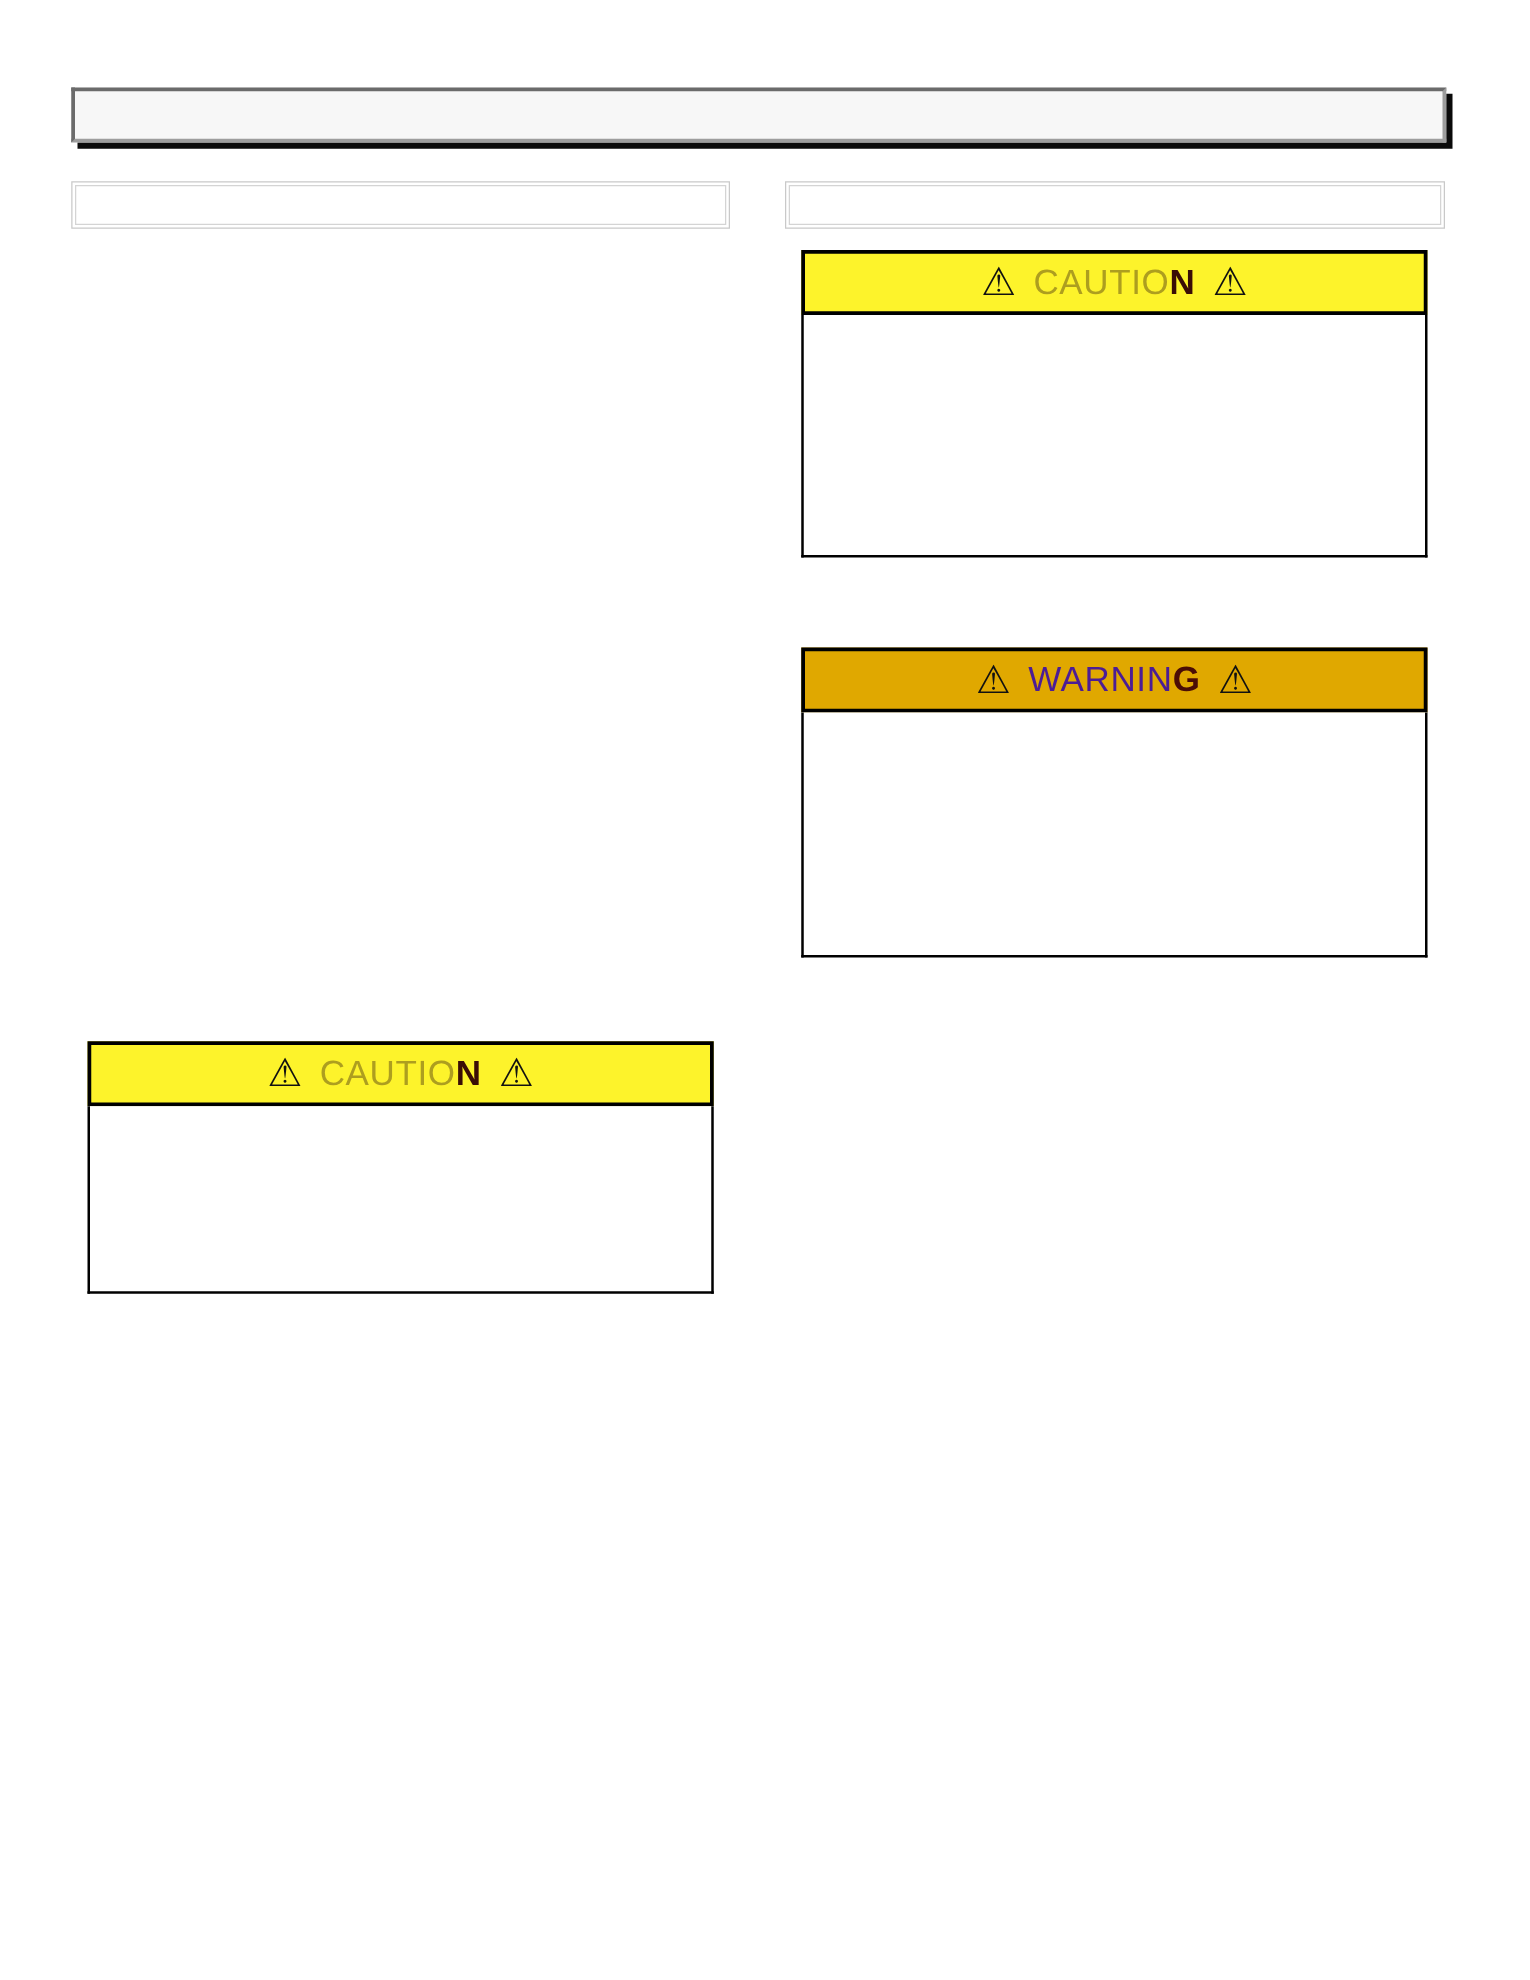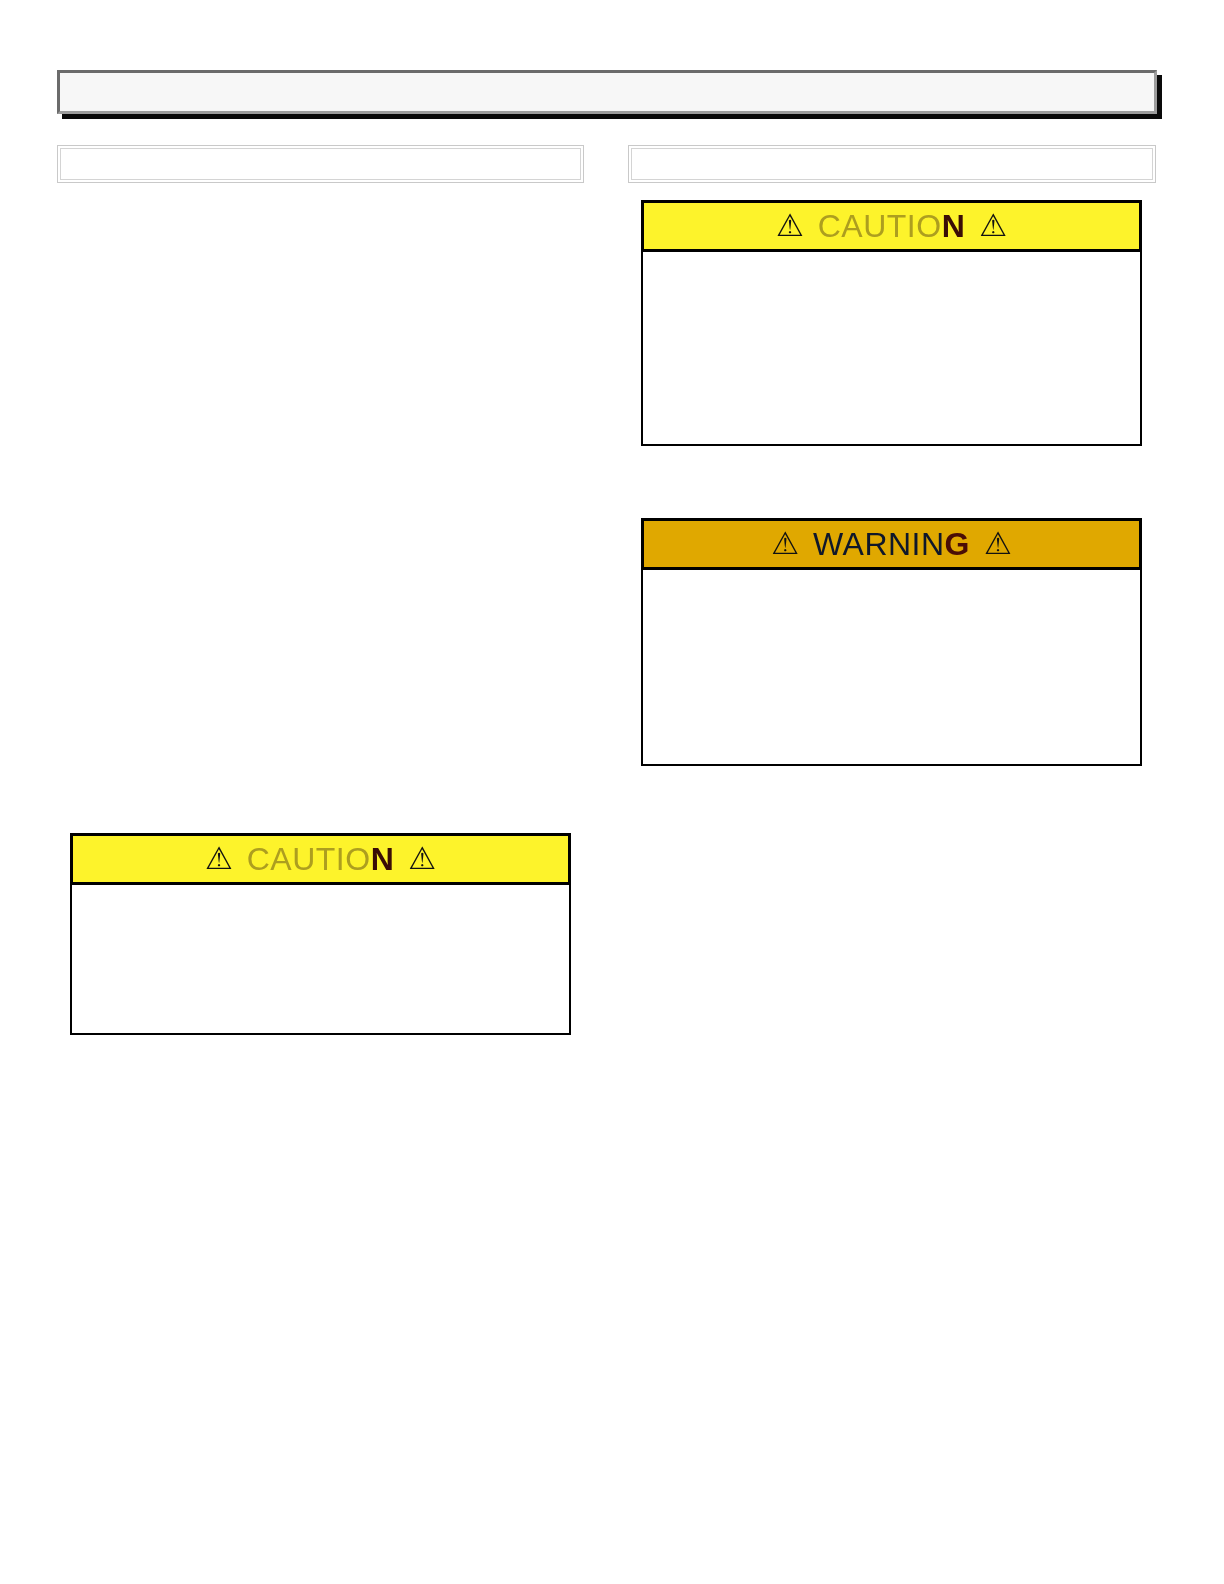--- a/index.html
+++ b/index.html
@@ -100,29 +100,29 @@
     line-height: 1;
   }
   .tri {
     font-size: 31px;
     line-height: 1;
     color: #111111;
     position: relative;
     top: -1px;
   }
   .banner-word {
-    font-size: 32px;
+    font-size: 28px;
     letter-spacing: 0.5px;
     line-height: 1;
     font-weight: 400;
   }
   .banner-word .dim   { color: #ad9e1f; }
   .banner-word .solid { color: #3a0d06; font-weight: 700; }
 
-  .alert.warning .banner-word .dim   { color: #0f172a; margin-top: 12px; }
+  .alert.warning .banner-word .dim   { color: #4c1d95; margin-top: 12px; }
   .alert.warning .banner-word .solid { color: #4a0d06; font-weight: 700; }
 
   .alert-body {
     box-sizing: border-box;
     border: 2px solid #000000;
     border-top: none;
     background: #ffffff;
     padding: 10px 14px;
     font-size: 16px;
     color: #111111;

